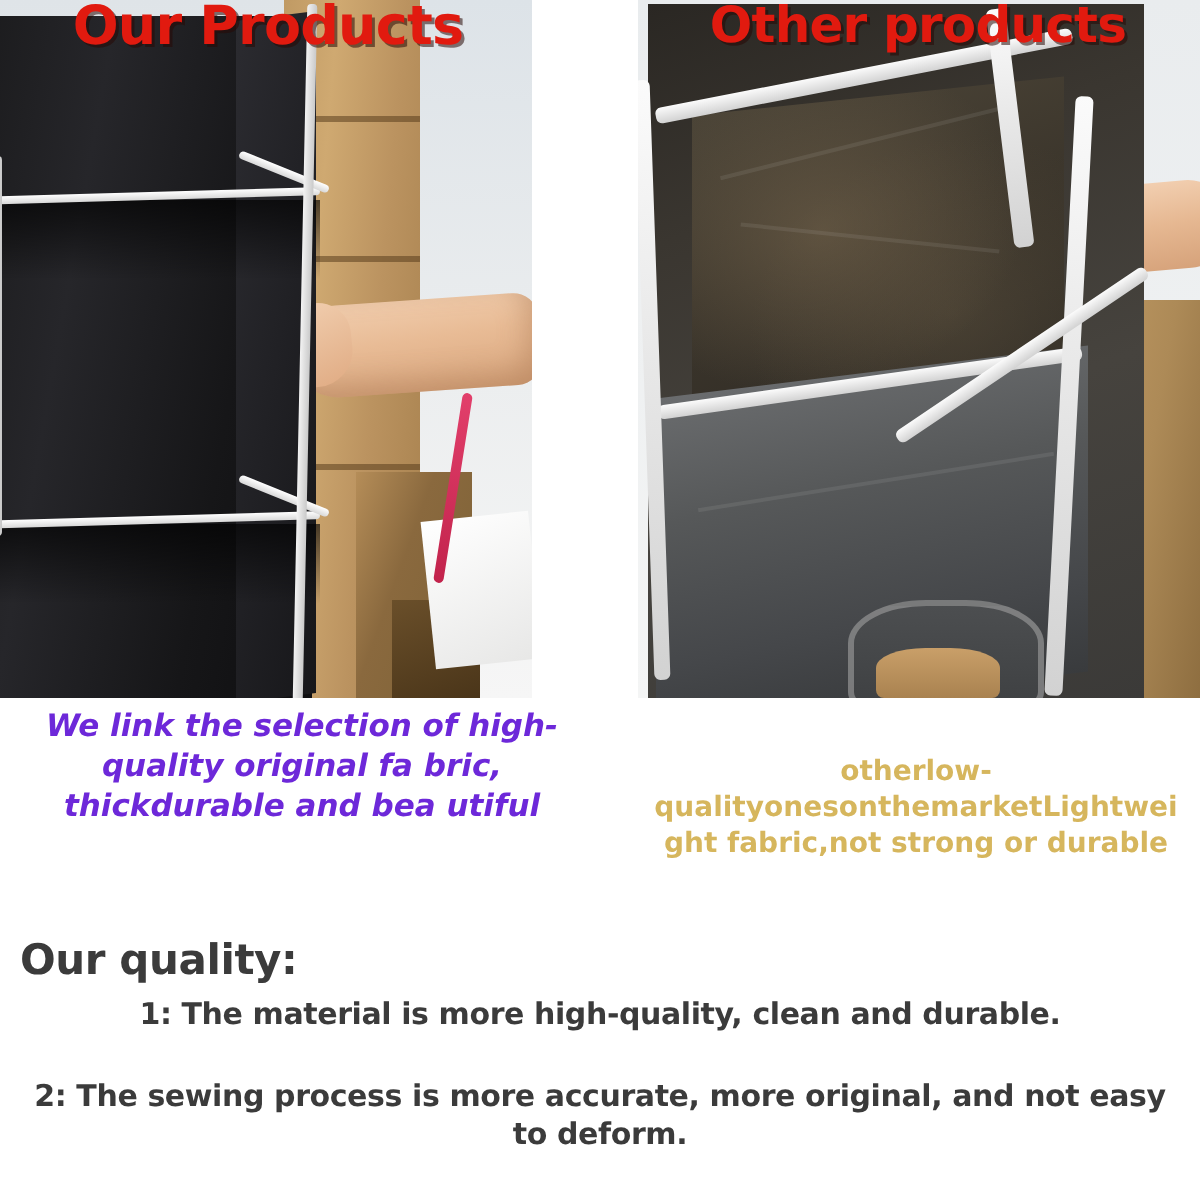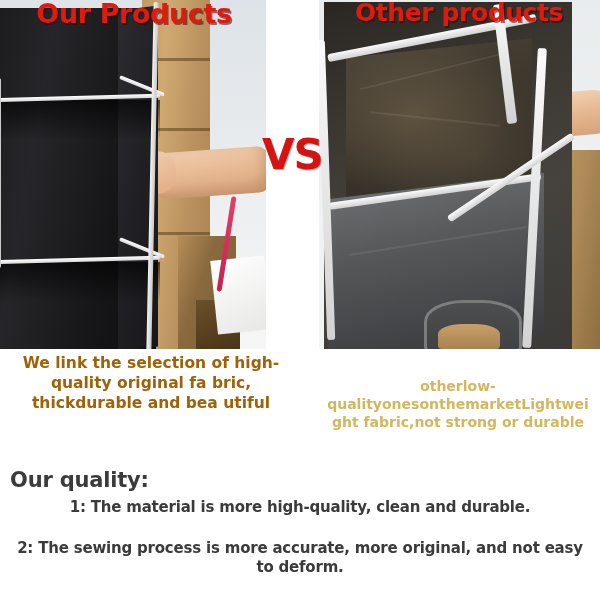--- a/index.html
+++ b/index.html
@@ -235,21 +235,22 @@
     position: absolute;
     top: 4px;
     font-family: "DejaVu Sans", sans-serif;
     font-weight: bold;
     text-align: center;
     line-height: 1.30;
   }
   .caption.left {
     left: 8px; width: 286px;
     font-size: 15.5px;
-    color: #a16207;
+    color: #6d28d9;
+    font-style: italic;
   }
   .caption.right {
     left: 326px; width: 264px;
     font-size: 14px;
     color: #d6b65d;
     word-break: break-word;
     margin-top: 24px;
   }
 
   
@@ -305,21 +306,20 @@
         <div class="L-trim t1b"></div>
         <div class="L-trim t2"></div>
         <div class="L-trim t2b"></div>
         <div class="L-trim vert"></div>
         <div class="L-trim vert2"></div>
       </div>
       <div class="panel-title">Our Products</div>
     </div>
 
     <div class="vs-gap"></div>
-    <div class="vs">VS</div>
 
     <div class="panel right">
       <div class="photoR">
         <div class="R-wall"></div>
         <div class="R-boxes"></div>
         <div class="R-box2"></div>
         <div class="R-strap"></div>
         <div class="R-arm"></div>
 
         <div class="R-bag"></div>

